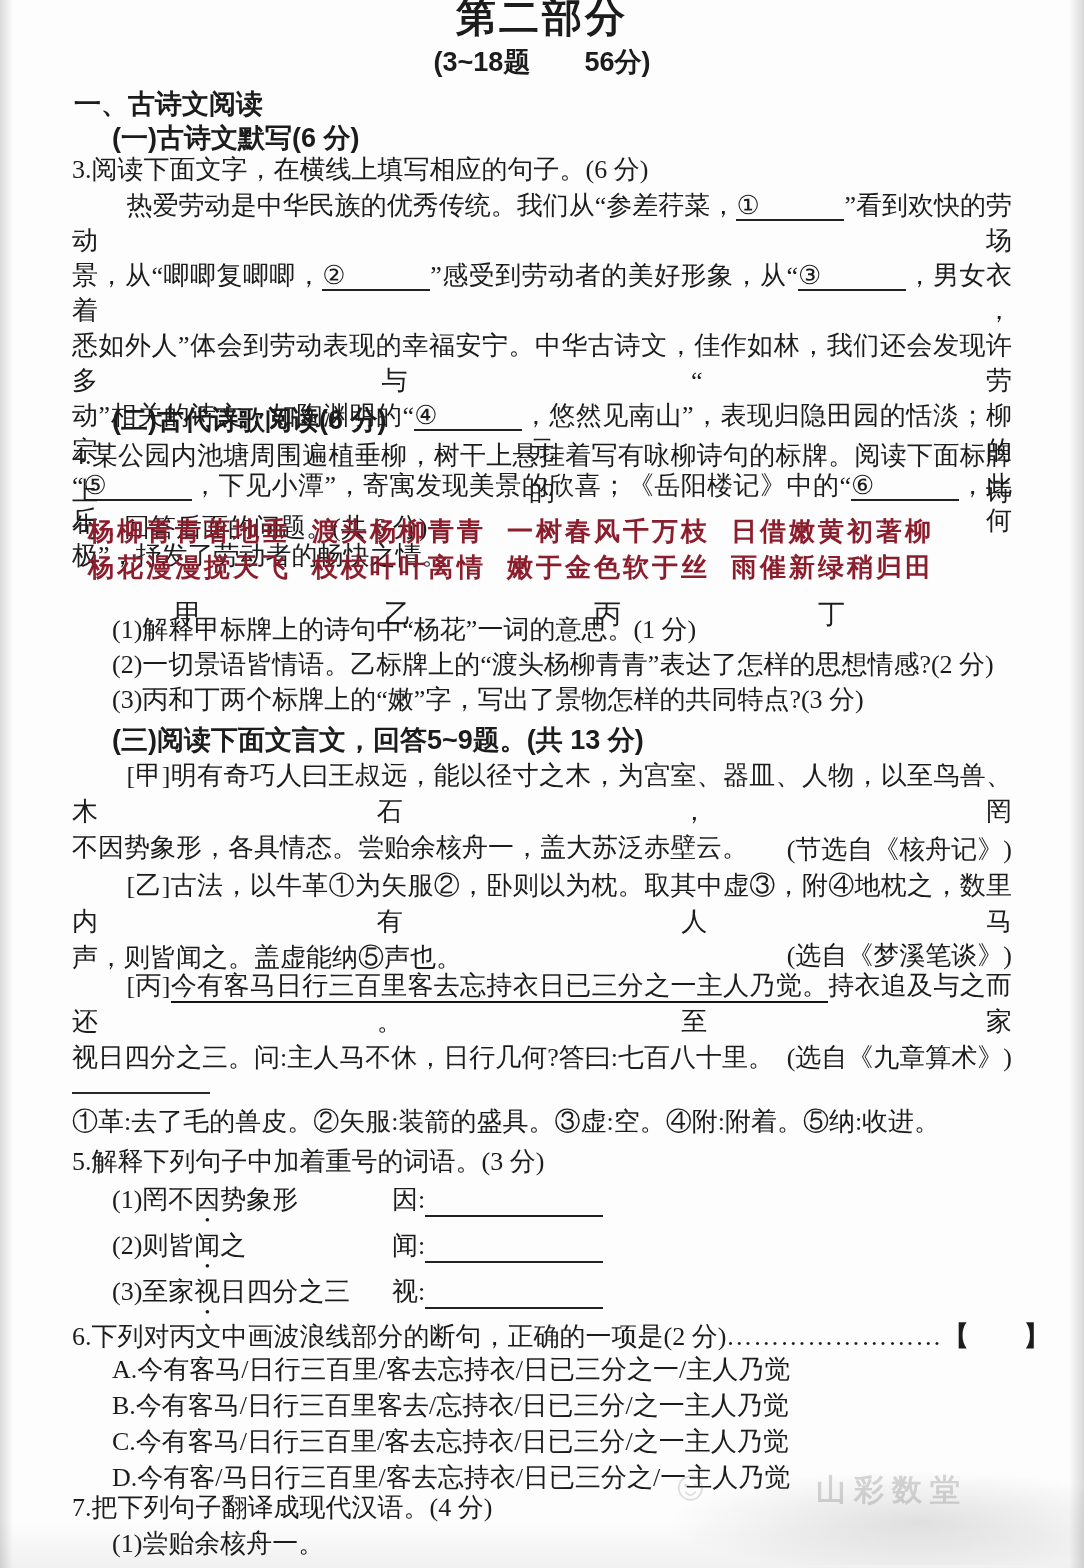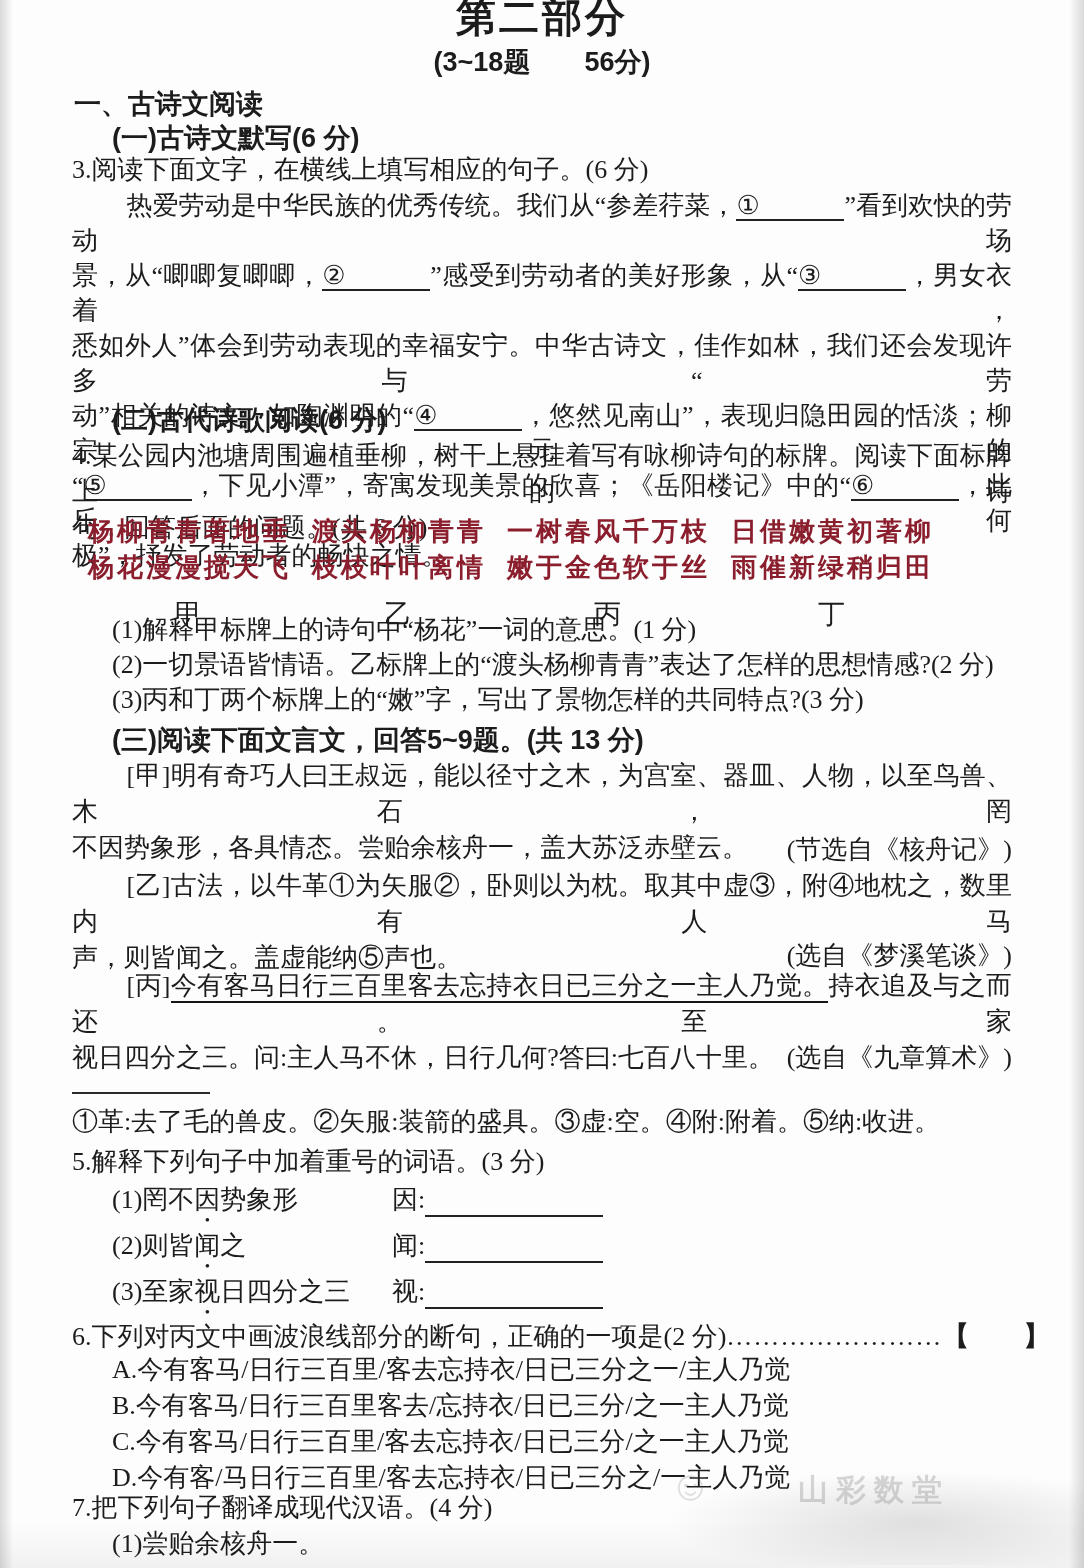--- a/index.html
+++ b/index.html
@@ -50,21 +50,21 @@
   .leader{letter-spacing:1px;}
   .bracket{font-weight:bold;font-size:27px;}
   .opt{font-size:26px;line-height:36px;white-space:nowrap;}
   .wm-smudge{position:absolute;right:0;top:1470px;width:420px;height:95px;
     background:radial-gradient(ellipse at 60% 55%,rgba(90,90,90,.18),rgba(0,0,0,0) 70%);z-index:4;}
   .wm-main{position:absolute;right:16px;top:1496px;z-index:7;
     font-family:"Liberation Sans","DejaVu Sans",sans-serif;font-weight:bold;font-size:33px;letter-spacing:1px;
     color:#ffffff;
     text-shadow:2px 2px 0 rgba(70,70,70,.9),-1px -1px 0 rgba(150,150,150,.7),
                 1px -1px 0 rgba(120,120,120,.6),-1px 1px 0 rgba(120,120,120,.6);}
-  .wm-ghost{position:absolute;right:134px;top:1470px;z-index:6;opacity:.25;color:#666;
+  .wm-ghost{position:absolute;right:116px;top:1470px;z-index:6;opacity:.25;color:#666;
     font-family:"Liberation Sans","DejaVu Sans",sans-serif;font-weight:bold;font-size:30px;letter-spacing:8px;}
   .wm-smiley{position:absolute;right:372px;top:1462px;z-index:6;opacity:.2;color:#666;font-size:42px;}
 </style>
 </head>
 <body>
 
 <div class="page">
 
   <div class="abs title" style="top:-10px">第二部分</div>
   <div class="abs subtitle" style="top:44px">(3~18题　　56分)</div>

